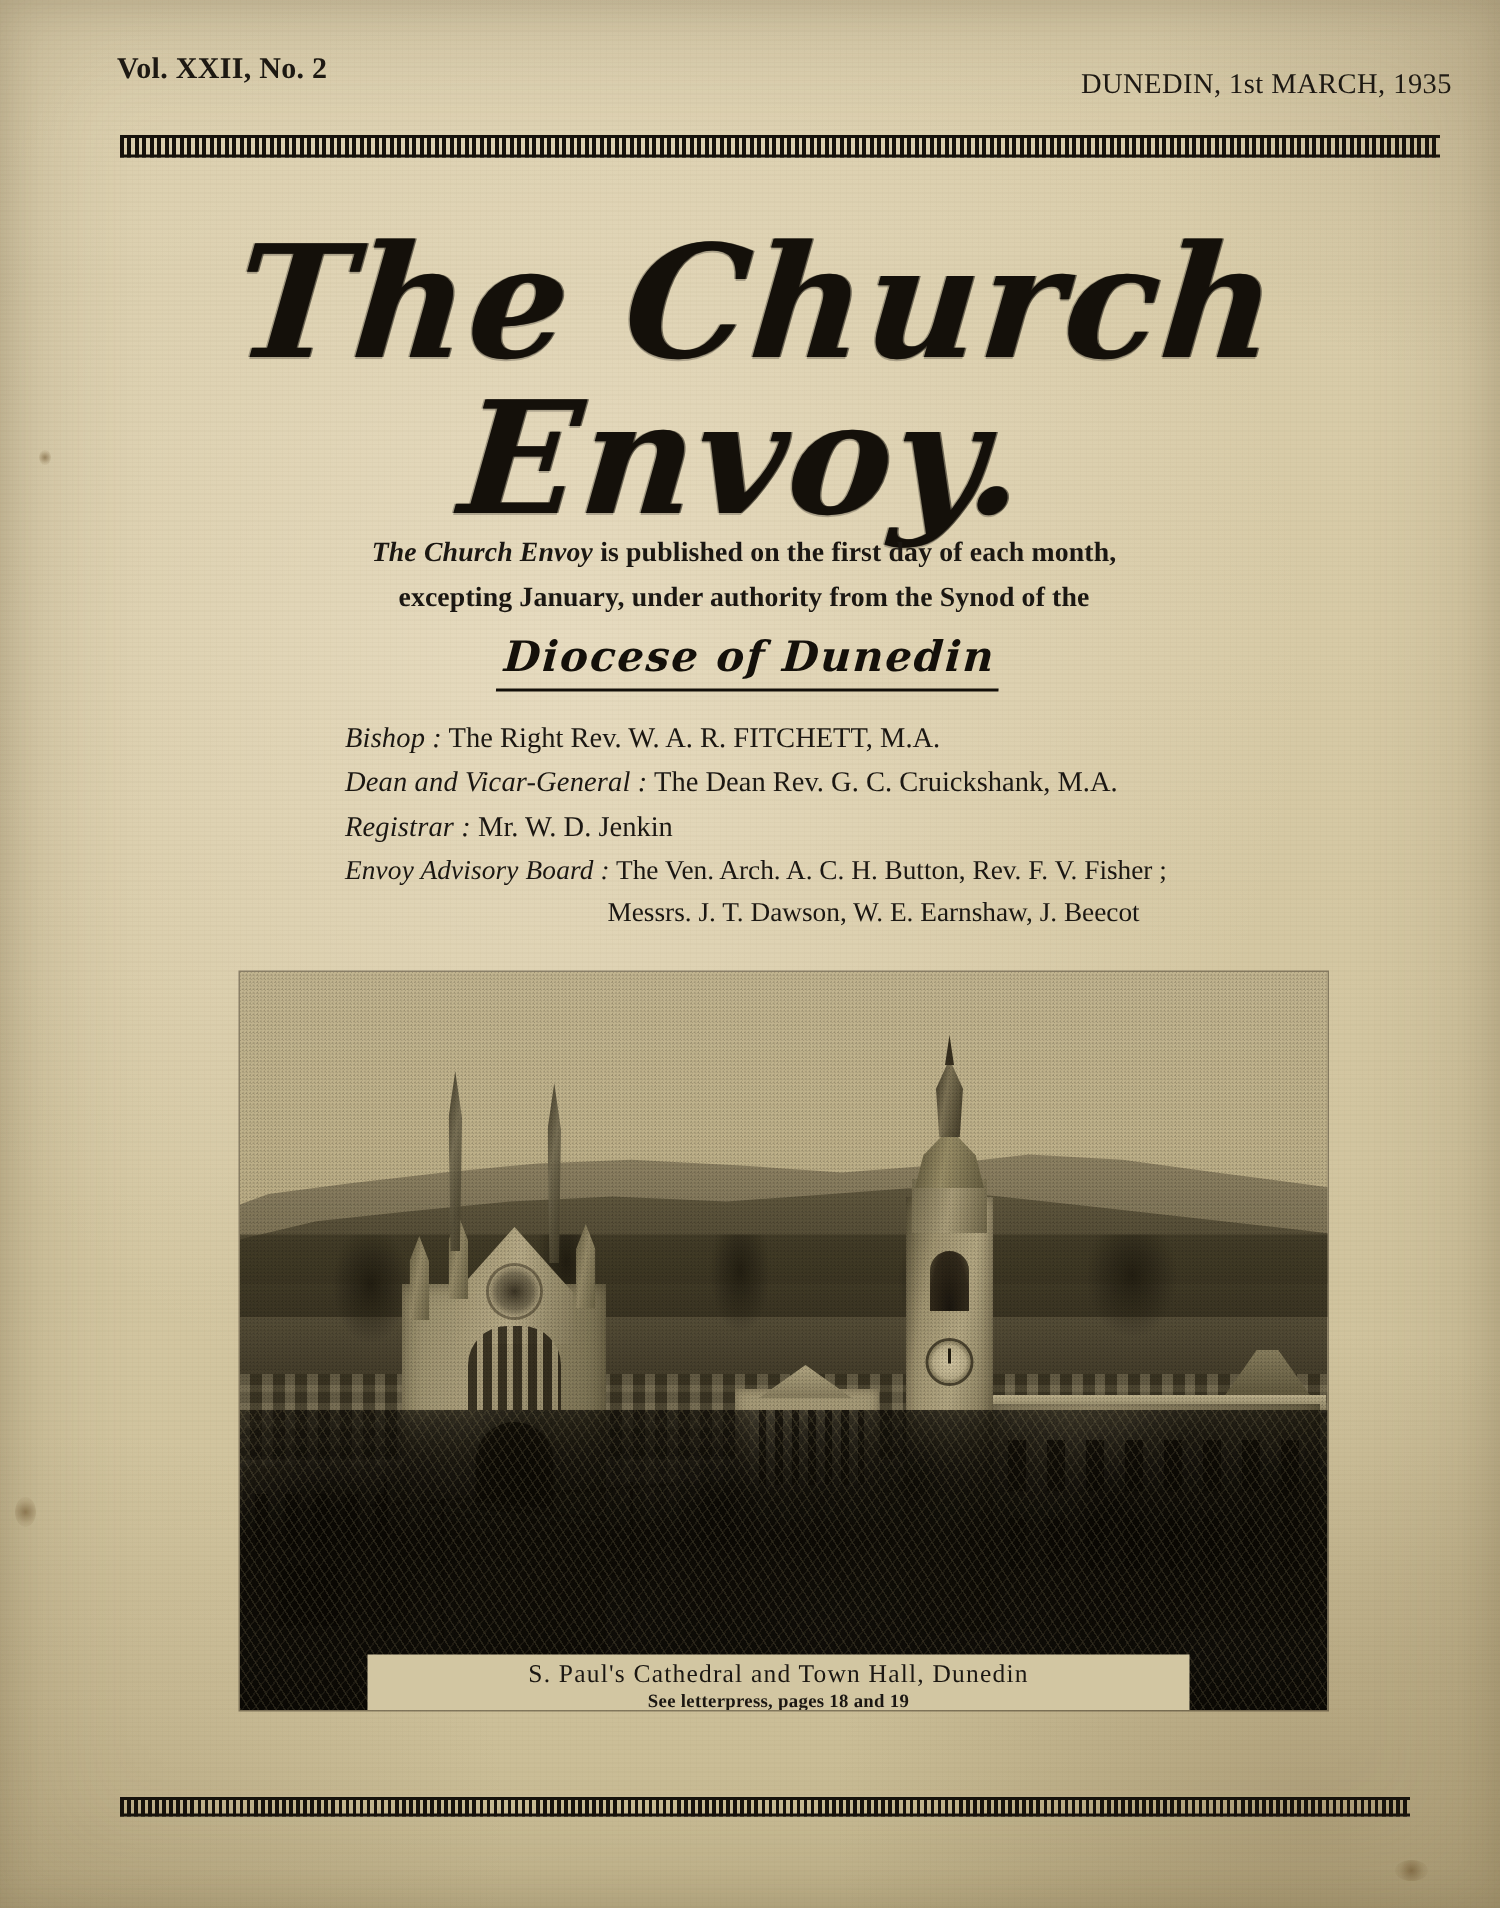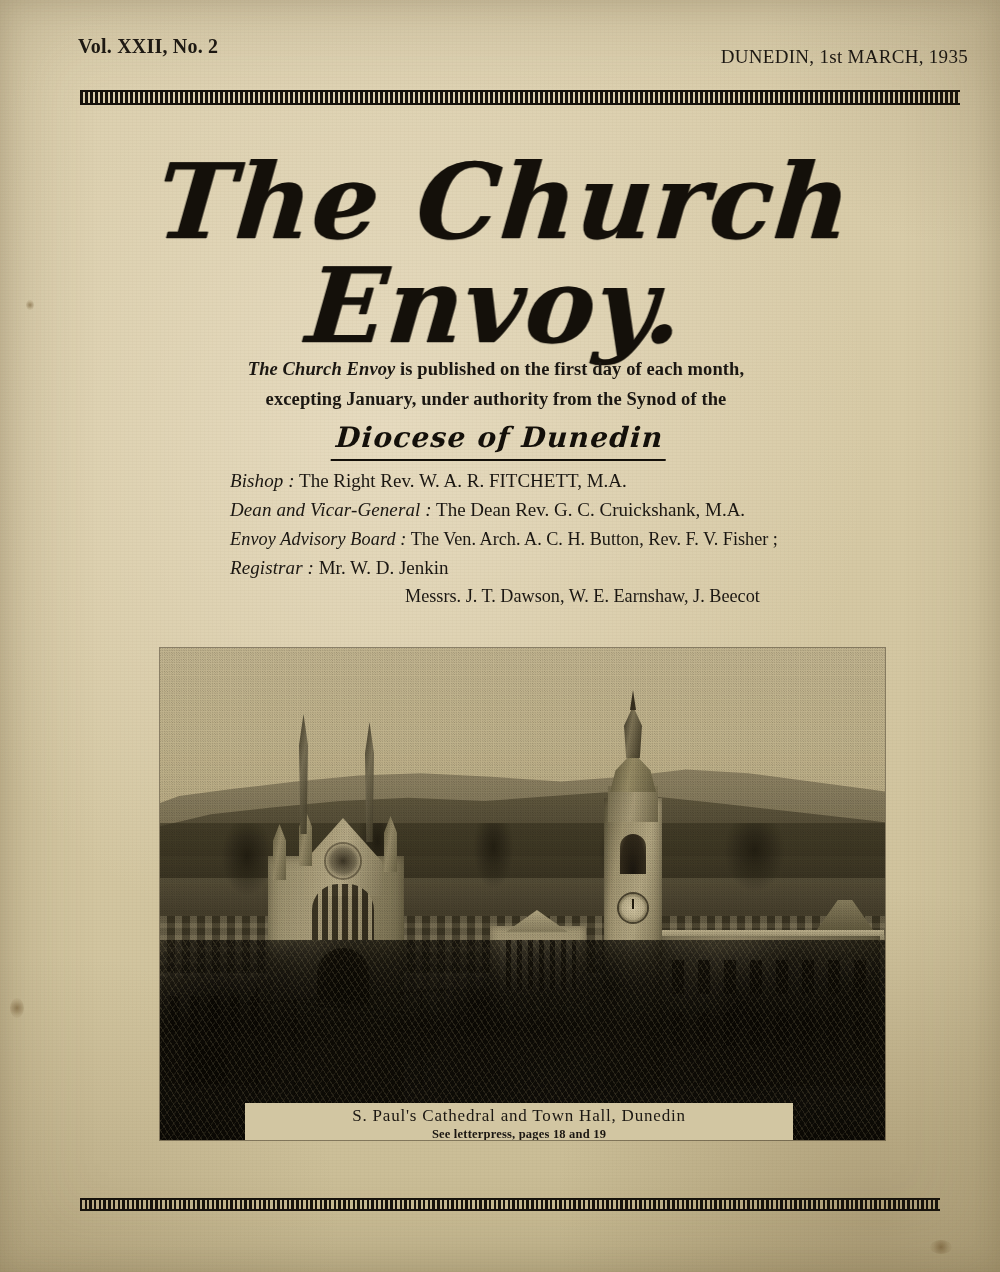--- a/index.html
+++ b/index.html
@@ -178,21 +178,21 @@
     color: #14100a;
     padding: 0 4px 5px 4px;
     border-bottom: 2.5px solid #14100a;
     transform: skewX(-4deg);
   }
 
   
   #officers {
     position: absolute;
     left: 230px;
-    top: 466px;
+    top: 478px;
     width: 610px;
     font-size: 19px;
     line-height: 1.54;
   }
   #officers .row { white-space: nowrap; }
   #officers .role {
     font-style: italic;
     letter-spacing: 0.1px;
   }
   #officers .row.board { font-size: 18.2px; }
@@ -541,22 +541,22 @@
     <div class="ln">excepting January, under authority from the Synod of the</div>
   </div>
 
   <div id="diocese-wrap">
     <span id="diocese">Diocese of Dunedin</span>
   </div>
 
   <div id="officers">
     <div class="row"><span class="role">Bishop :</span> <span>The Right Rev. W. A. R. FITCHETT, M.A.</span></div>
     <div class="row"><span class="role">Dean and Vicar-General :</span> <span>The Dean Rev. G. C. Cruickshank, M.A.</span></div>
+    <div class="row"><span class="role">Registrar :</span> <span>Mr. W. D. Jenkin</span></div>
     <div class="row board"><span class="role">Envoy Advisory Board :</span> <span>The Ven. Arch. A. C. H. Button, Rev. F. V. Fisher ;</span></div>
-    <div class="row"><span class="role">Registrar :</span> <span>Mr. W. D. Jenkin</span></div>
     <div class="row board-cont">Messrs. J. T. Dawson, W. E. Earnshaw, J. Beecot</div>
   </div>
 
   <div id="photo">
     <div class="ph" id="ph-sky"></div>
     <div class="ph" id="ph-hills"></div>
     <div class="ph" id="ph-hills2"></div>
     <div class="ph" id="ph-trees"></div>
     <div class="ph" id="ph-suburb"></div>
 

